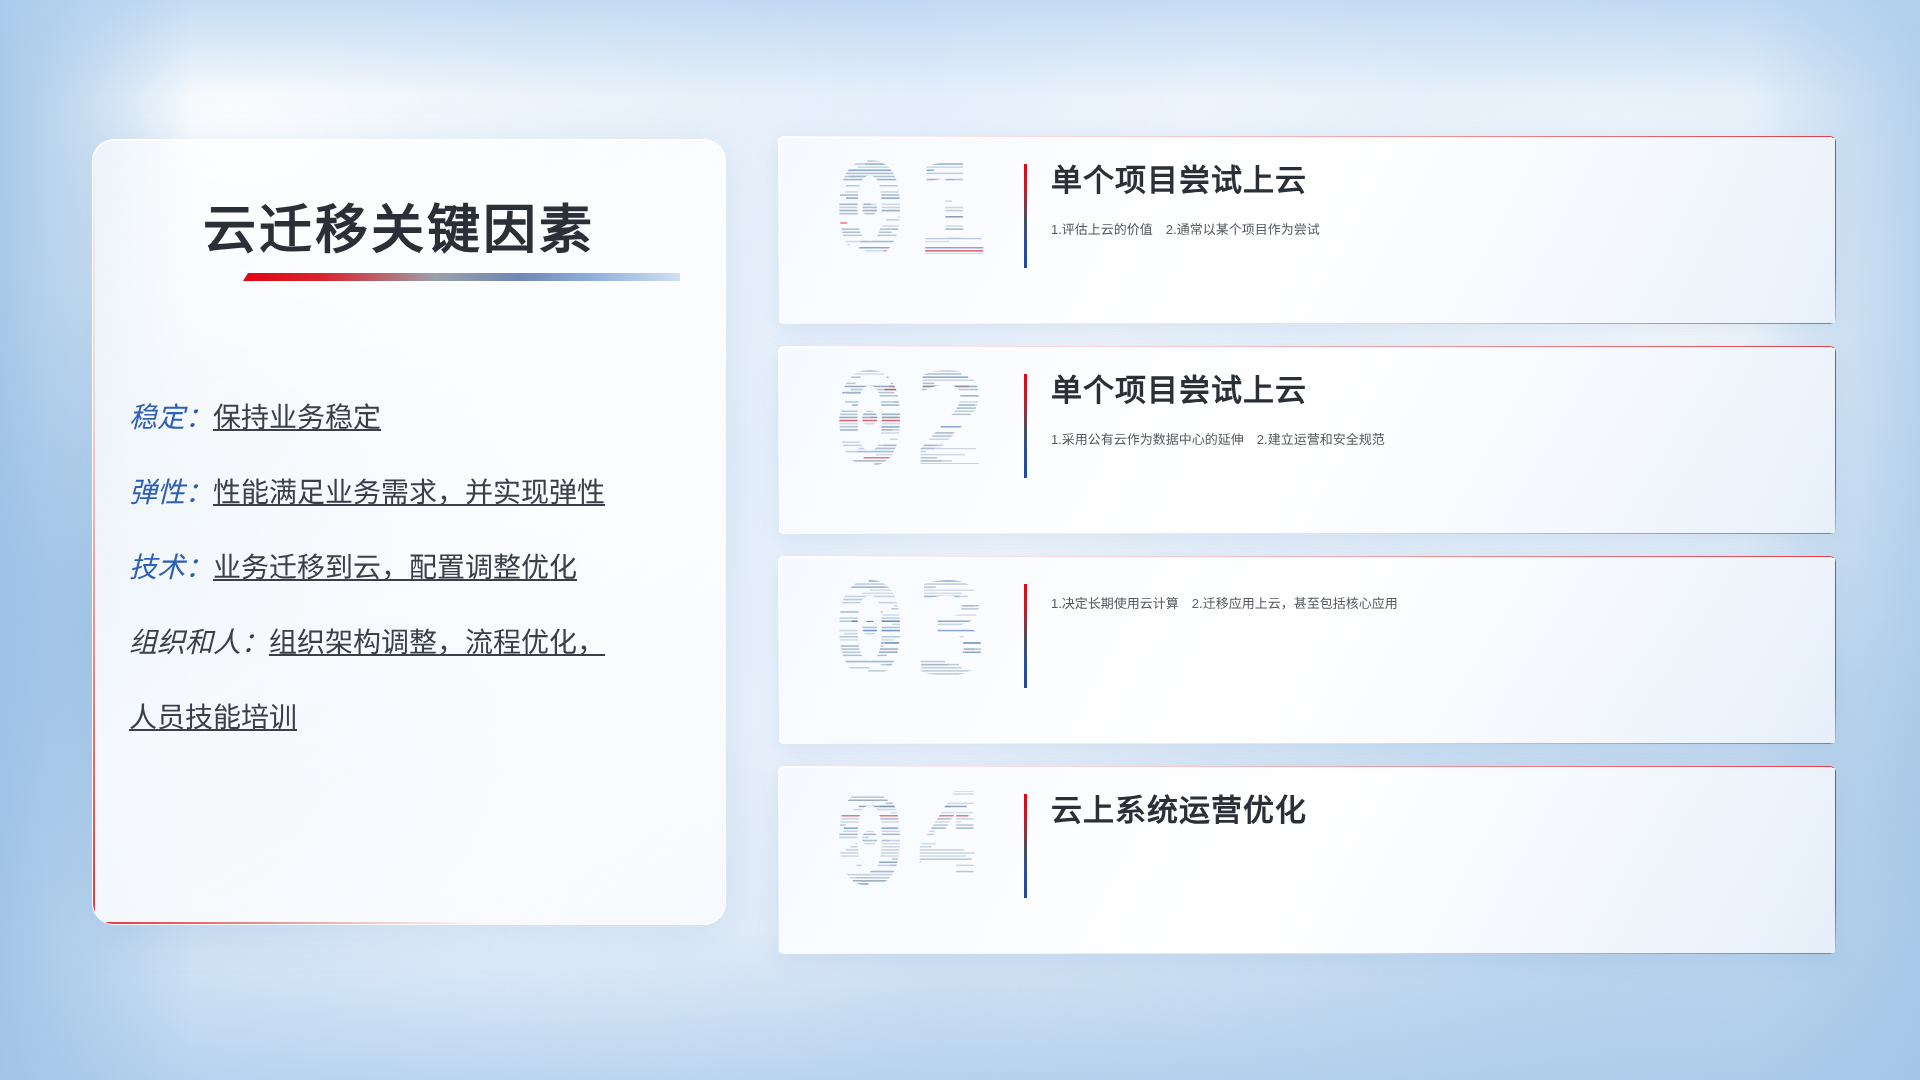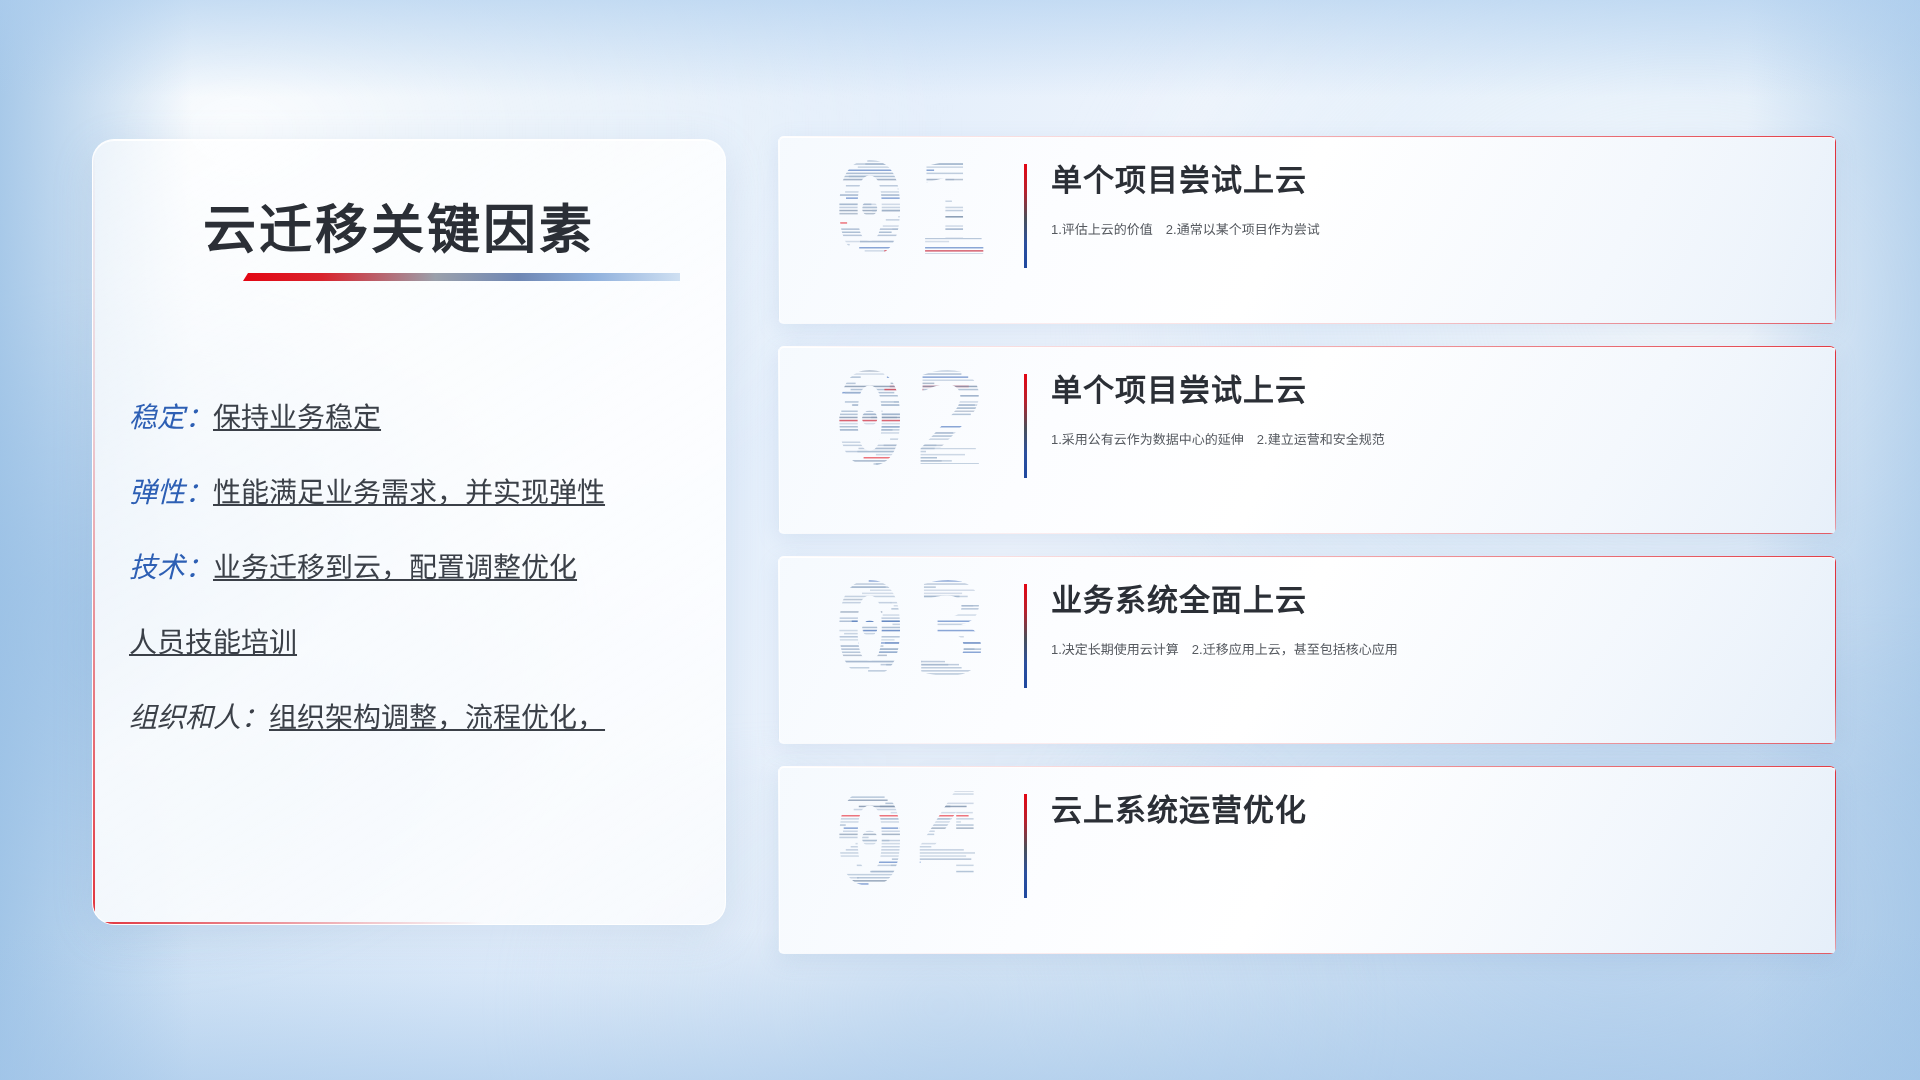--- a/index.html
+++ b/index.html
@@ -186,24 +186,24 @@
       <div class="factor-row">
         <span class="k">稳定：</span><span class="v">保持业务稳定</span>
       </div>
       <div class="factor-row">
         <span class="k">弹性：</span><span class="v">性能满足业务需求，并实现弹性</span>
       </div>
       <div class="factor-row">
         <span class="k">技术：</span><span class="v">业务迁移到云，配置调整优化</span>
       </div>
       <div class="factor-row plain">
+        <span class="k">组织和人：</span><span class="v">组织架构调整，流程优化，</span>
+      </div>
+      <div class="factor-row plain">
         <span class="k"></span><span class="v">人员技能培训</span>
-      </div>
-      <div class="factor-row plain">
-        <span class="k">组织和人：</span><span class="v">组织架构调整，流程优化，</span>
       </div>
     </div>
   </section>
 
   <section class="cards">
 
     <article class="card">
       <span class="border-top"></span>
       <span class="border-right"></span>
       <span class="border-bottom"></span>
@@ -456,21 +456,20 @@
               <rect x="16.4" y="121.8" width="50.2" height="1.5" fill="#7f93ad" opacity="0.78"></rect>
               <rect x="92.6" y="121.8" width="110.3" height="1.5" fill="#9fb3cc" opacity="0.43"></rect>
               <rect x="75.7" y="124.9" width="26.8" height="1.5" fill="#9fb3cc" opacity="0.76"></rect>
               <rect x="79.5" y="128.0" width="120.0" height="1.5" fill="#7f93ad" opacity="0.65"></rect>
               <rect x="99.7" y="128.0" width="111.4" height="1.5" fill="#9fb3cc" opacity="0.65"></rect>
             </g>
           </svg>
         </div>
       <span class="card-divider"></span>
       <div class="card-body">
-        <h2 class="card-title">业务系统全面上云</h2>
         <p class="card-desc">1.决定长期使用云计算　2.迁移应用上云，甚至包括核心应用</p>
       </div>
     </article>
 
     <article class="card">
       <span class="border-top"></span>
       <span class="border-right"></span>
       <span class="border-bottom"></span>
       <span class="border-left"></span>
       <span class="inner-glow"></span>

